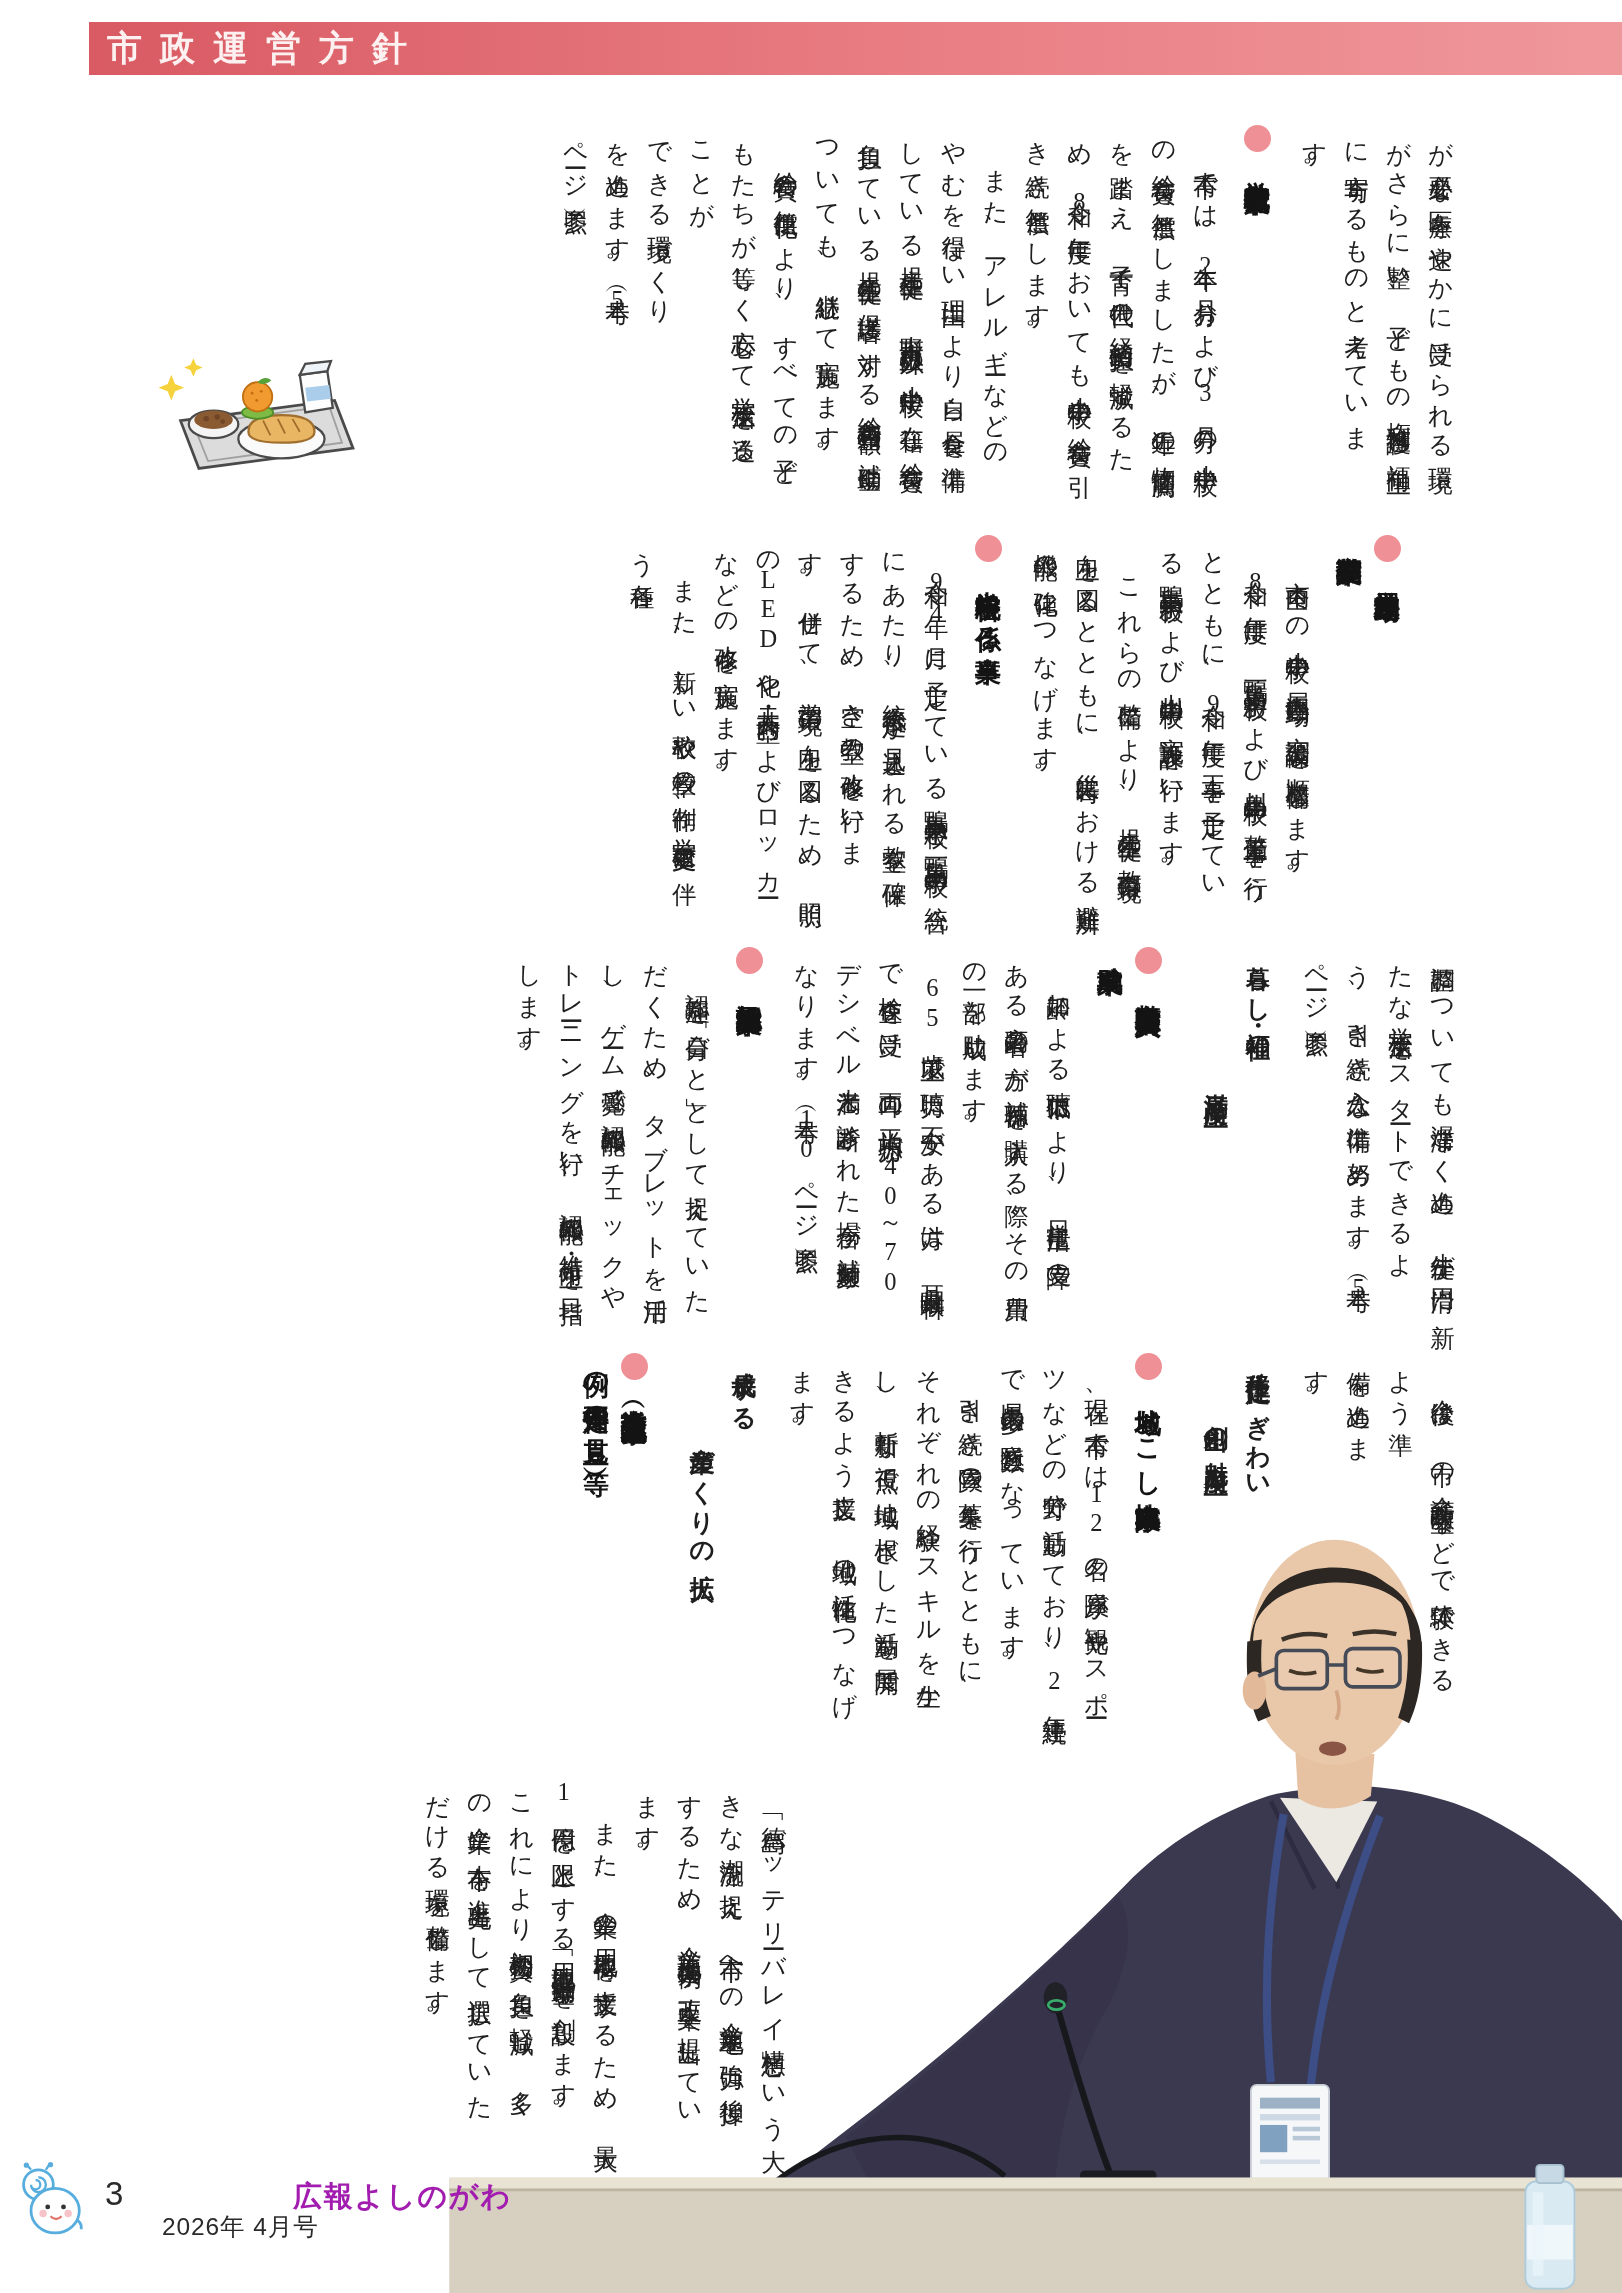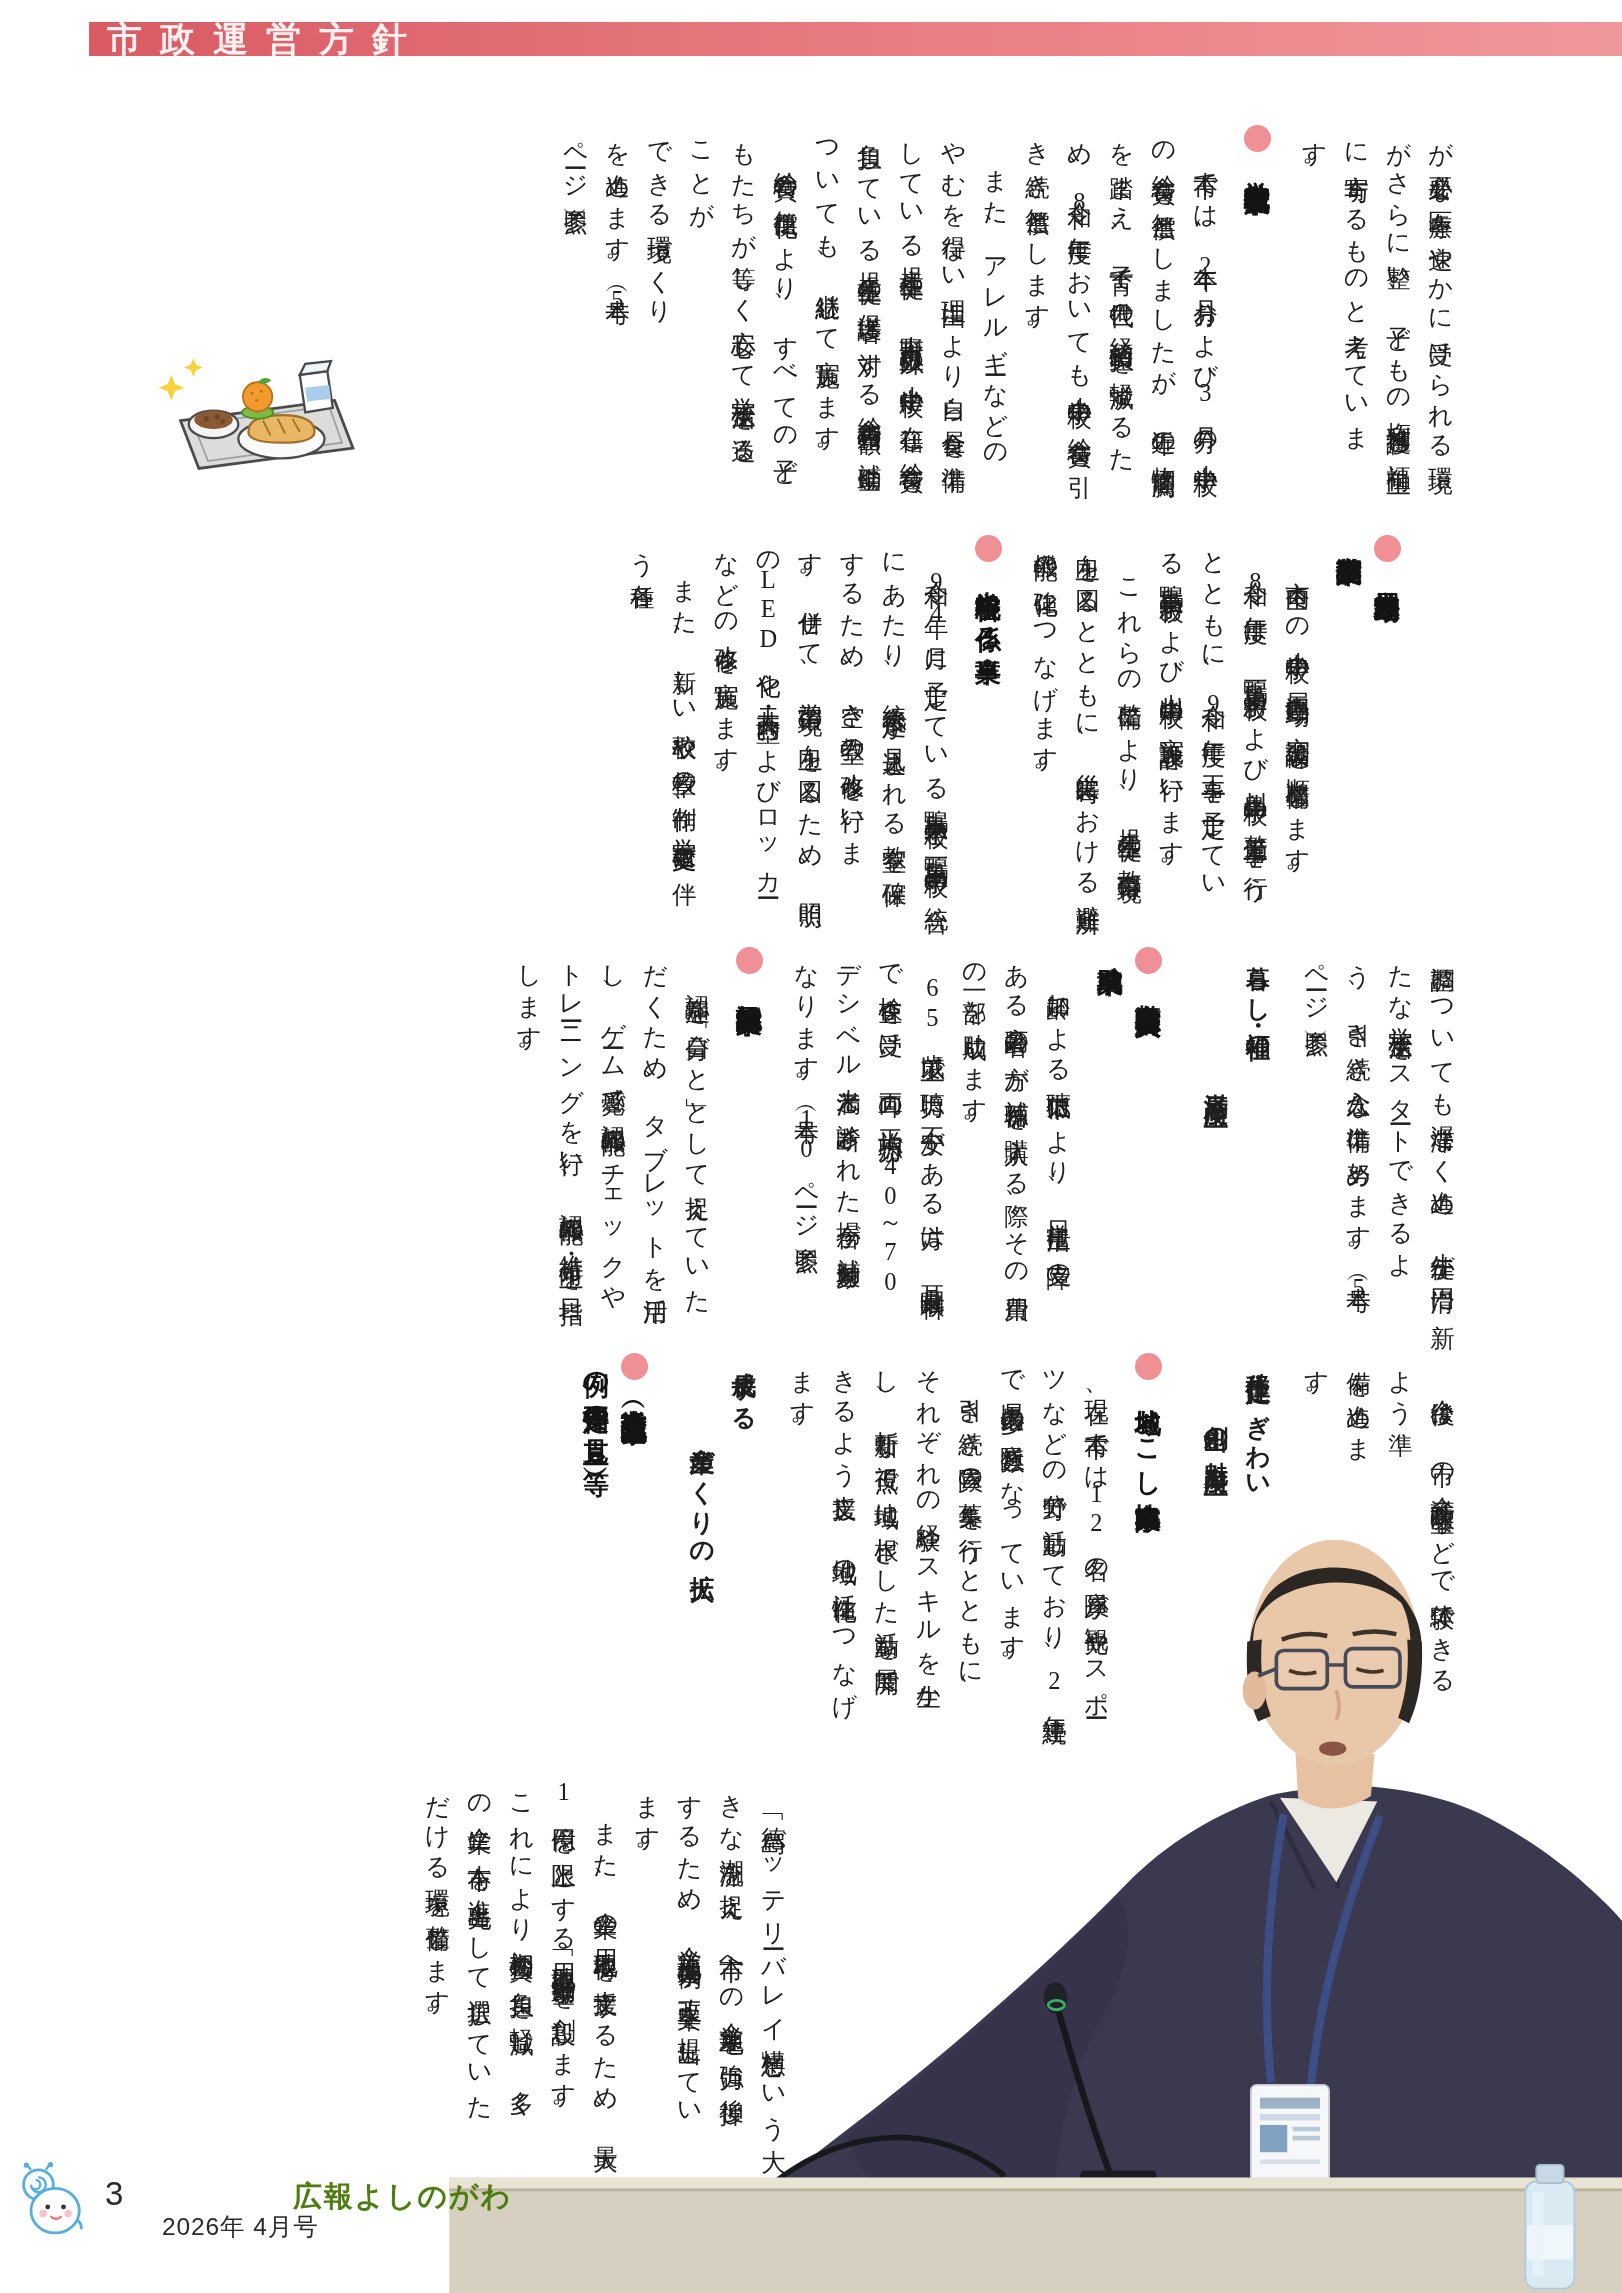--- a/index.html
+++ b/index.html
@@ -1,20 +1,20 @@
 <!DOCTYPE html>
 <html style="font-size:14.5px"><head>
 <meta charset="utf-8">
 <style>
   html,body{margin:0;padding:0;background:#ffffff;}
   #page{position:relative;width:1623px;height:2294px;background:#ffffff;overflow:hidden;
         font-family:"Liberation Serif",serif;color:#1c1c1c;}
 
   
-  .banner{position:absolute;left:89px;right:0;top:22px;height:34px;
+  .banner{position:absolute;left:89px;right:0;top:22px;height:53px;
           background:linear-gradient(90deg,#d95a63 0%,#e97e84 55%,#ef989c 100%);
           display:flex;align-items:center;}
   .banner-title{color:#fcf1f0;font-size:35px;font-weight:bold;letter-spacing:18px;
                 margin-left:18px;font-family:"Liberation Serif",serif;}
 
   
   .vrow{position:absolute;writing-mode:vertical-rl;-webkit-writing-mode:vertical-rl;
         text-orientation:upright;line-break:strict;}
   .vrow p{margin:0;font-size:24.5px;line-height:42px;letter-spacing:2.7px;color:#1e1e1e;}
   .vrow p.tail{}
@@ -30,21 +30,21 @@
 
   
   .lunch{position:absolute;left:153px;top:347px;width:211px;height:129px;}
   .photo{position:absolute;left:418px;top:1496px;width:1205px;height:798px;margin:0;}
   .mascot{position:absolute;left:18px;top:2162px;width:65px;height:75px;}
 
   
   .footer-text{position:absolute;font-family:"Liberation Sans",sans-serif;color:#2a2a2a;}
   #pagenum{left:105px;top:2175px;font-size:33px;}
   #issue{left:162px;top:2184px;font-size:24.5px;letter-spacing:0.9px;margin-top:26px;}
-  #pub{left:293px;top:2177px;font-size:29px;font-weight:bold;letter-spacing:1.8px;color:#4d7c0f;}
+  #pub{left:293px;top:2177px;font-size:29px;font-weight:bold;letter-spacing:1.8px;color:#a21caf;}
 </style>
 </head>
 <body>
 
 <div id="page">
 
   <div class="banner">
     <span class="banner-title">市政運営方針</span>
   </div>
 

